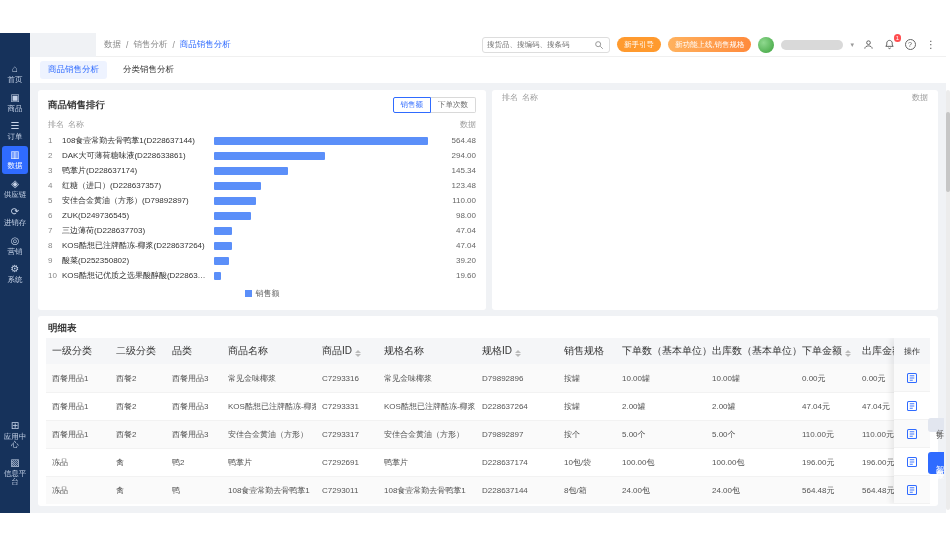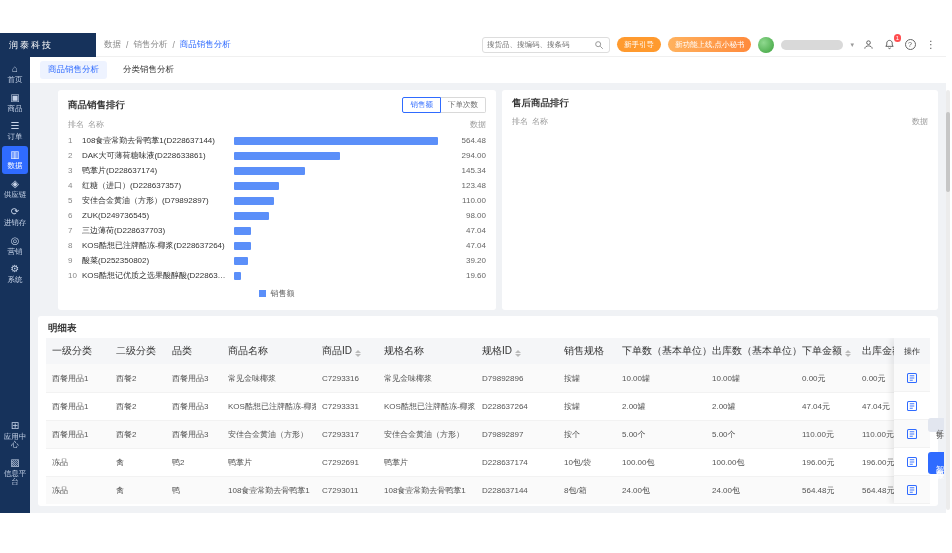--- a/index.html
+++ b/index.html
@@ -46,21 +46,21 @@
   .subtabs { position:absolute; left:30px; top:24px; right:0; height:26px; background:#fff;
              display:flex; align-items:center; padding:0 10px; gap:8px; z-index:3; }
   .subtab { font-size:8.5px; color:#333; padding:3px 8px; border-radius:3px; cursor:pointer; }
   .subtab.active { color:#2f6bff; background:#eef3ff; }
 
   
   .content { position:absolute; left:30px; top:50px; right:0; bottom:0; padding:7px 8px;
              display:flex; flex-direction:column; gap:6px; overflow:hidden; }
   .row1 { display:flex; gap:6px; height:222px; }
   .panel { background:#fff; border-radius:3px; overflow:hidden; }
-  #panel-sales { width:448px;margin-left:20px; }
+  #panel-sales { width:448px; }
   #panel-after { width:446px; }
   #panel-detail { height:191px; position:relative; }
 
   .panel-head { display:flex; align-items:center; padding:7px 10px 4px; }
   .panel-title { font-size:9.5px; font-weight:bold; color:#333; }
   .toggle { margin-left:auto; display:flex; }
   .toggle button { font-size:7.5px; padding:2px 7px; border:1px solid #d9d9d9; background:#fff; color:#666; cursor:pointer; }
   .toggle button:first-child { border-radius:2px 0 0 2px; }
   .toggle button:last-child { border-radius:0 2px 2px 0; border-left:none; }
   .toggle button.active { color:#2f6bff; border-color:#2f6bff; position:relative; z-index:1; }
@@ -105,23 +105,20 @@
   .float-service { position:absolute; right:8px; top:452px; width:16px; padding:7px 0; background:#2f6bff; color:#fff;
                    font-size:8px; writing-mode:vertical-rl; text-align:center; border-radius:3px 0 0 3px; z-index:20; cursor:pointer; letter-spacing:2px; }
   .v-scroll { position:absolute; right:2px; top:90px; width:4px; height:420px; background:#ececec; border-radius:2px; z-index:15; }
   .v-thumb { width:4px; height:80px; background:#c6c6c6; border-radius:2px; margin-top:22px; }
 </style>
 </head>
 <body>
 
 <div class="app">
 
-  <div class="logo-bar">
-    <span>润泰科技</span>
-  </div>
 
   <div class="side-rail">
     <div id="side-items">
         <div class="side-item">
           <span class="icon">⌂</span>
           <span class="lbl">首页</span>
         </div>
         <div class="side-item">
           <span class="icon">▣</span>
           <span class="lbl">商品</span>
@@ -177,21 +174,21 @@
       <div class="search-box">
         <input type="text" placeholder="搜货品、搜编码、搜条码" style="">
         <span class="tb-icon" style="width:11px;height:11px;">
           <svg width="10" height="10" viewBox="0 0 24 24" fill="none" stroke="#999" stroke-width="2.4">
             <circle cx="10" cy="10" r="6"></circle>
               <path d="M15 15l6 6"></path>
           </svg>
         </span>
       </div>
       <button class="pill guide">新手引导</button>
-      <button class="pill promo">新功能上线,点小秘书</button>
+      <button class="pill promo">新功能上线,销售规格</button>
       <div class="avatar"></div>
       <div class="name-blur"></div>
       <span class="caret">▾</span>
       <span class="tb-icon">
         <svg width="11" height="11" viewBox="0 0 24 24" fill="none" stroke="#555" stroke-width="2">
           <circle cx="12" cy="8" r="4"></circle>
             <path d="M4 21c0-4 4-6 8-6s8 2 8 6"></path>
         </svg>
       </span>
       <span class="tb-icon">
@@ -310,23 +307,20 @@
               <span class="cr-val">19.60</span>
             </div>
           </div>
         <div class="legend">
           <span class="sw"></span>
           <span>销售额</span>
         </div>
       </div>
 
       <div class="panel" id="panel-after">
-        <div class="panel-head">
-          <span class="panel-title">售后商品排行</span>
-        </div>
         <div class="cols-head">
           <span class="c-rank">排名</span>
           <span class="c-name">名称</span>
           <span class="c-val">数据</span>
         </div>
       </div>
     </div>
 
     <div class="panel" id="panel-detail">
       <div class="detail-head">明细表</div>

